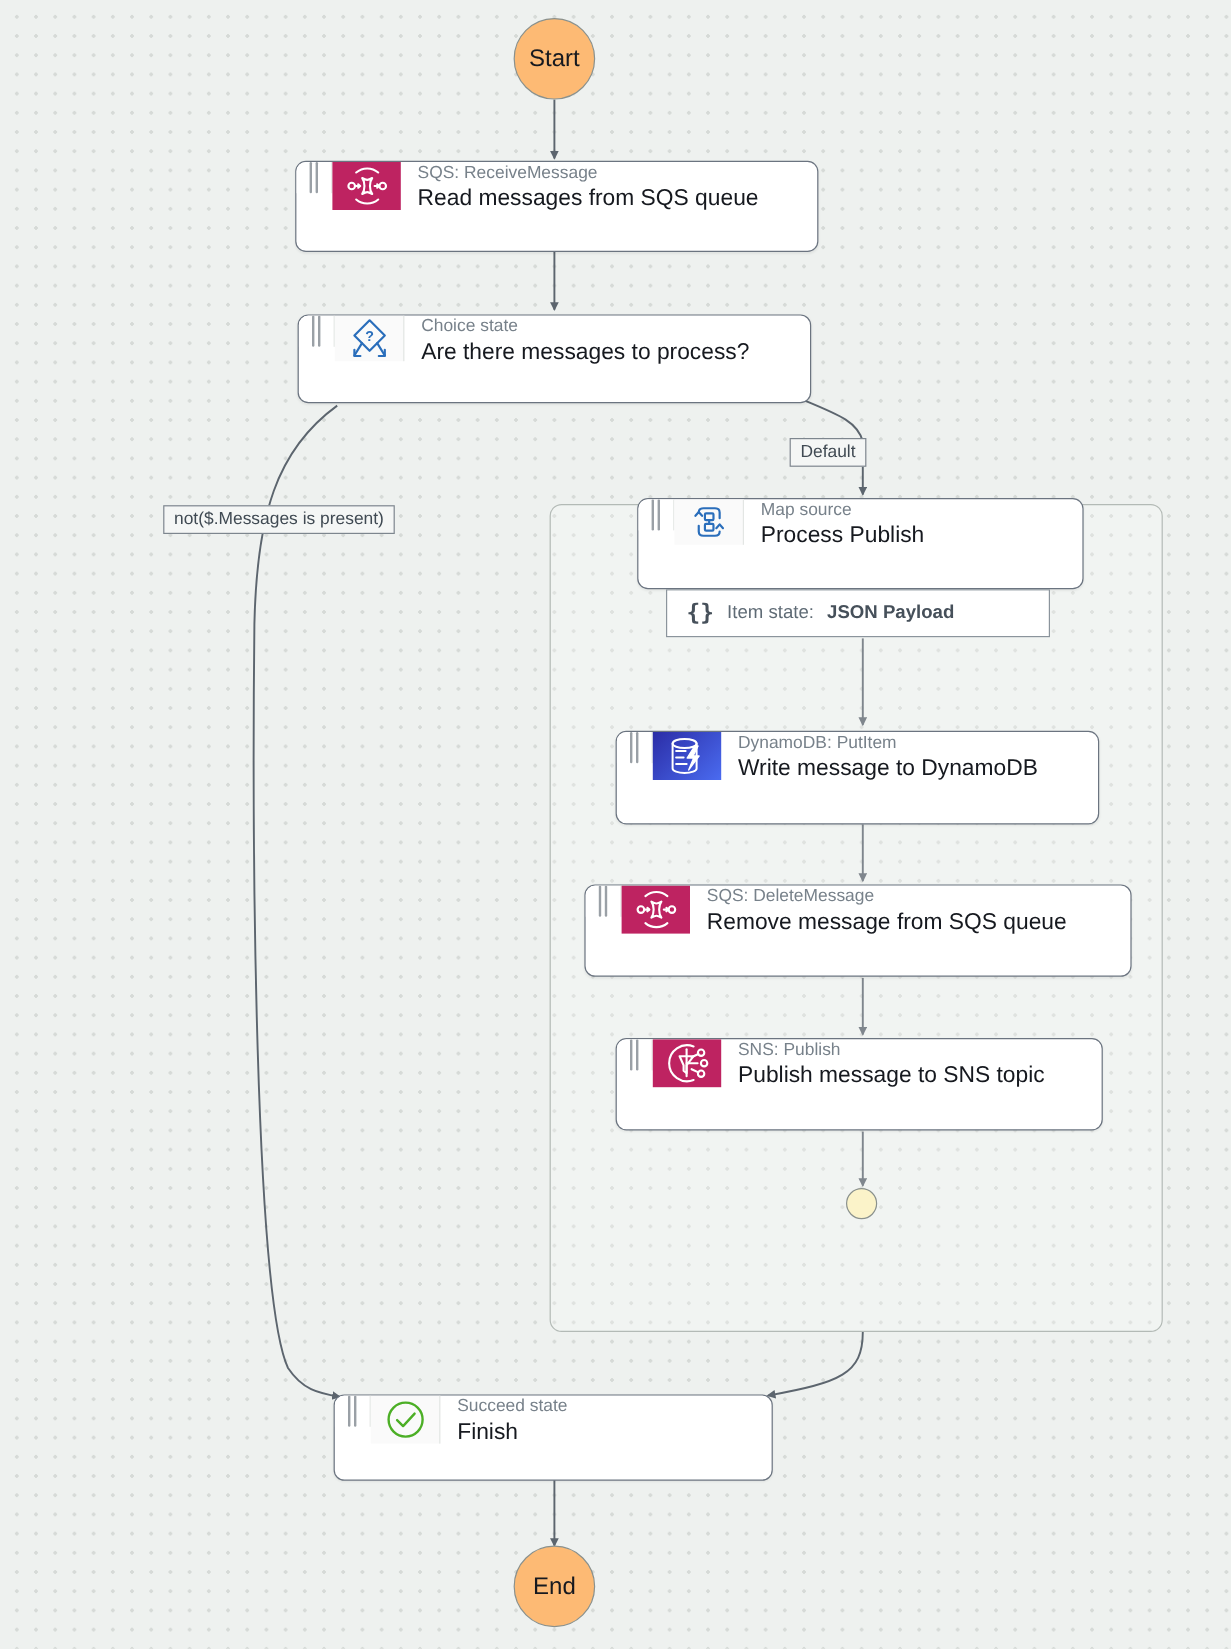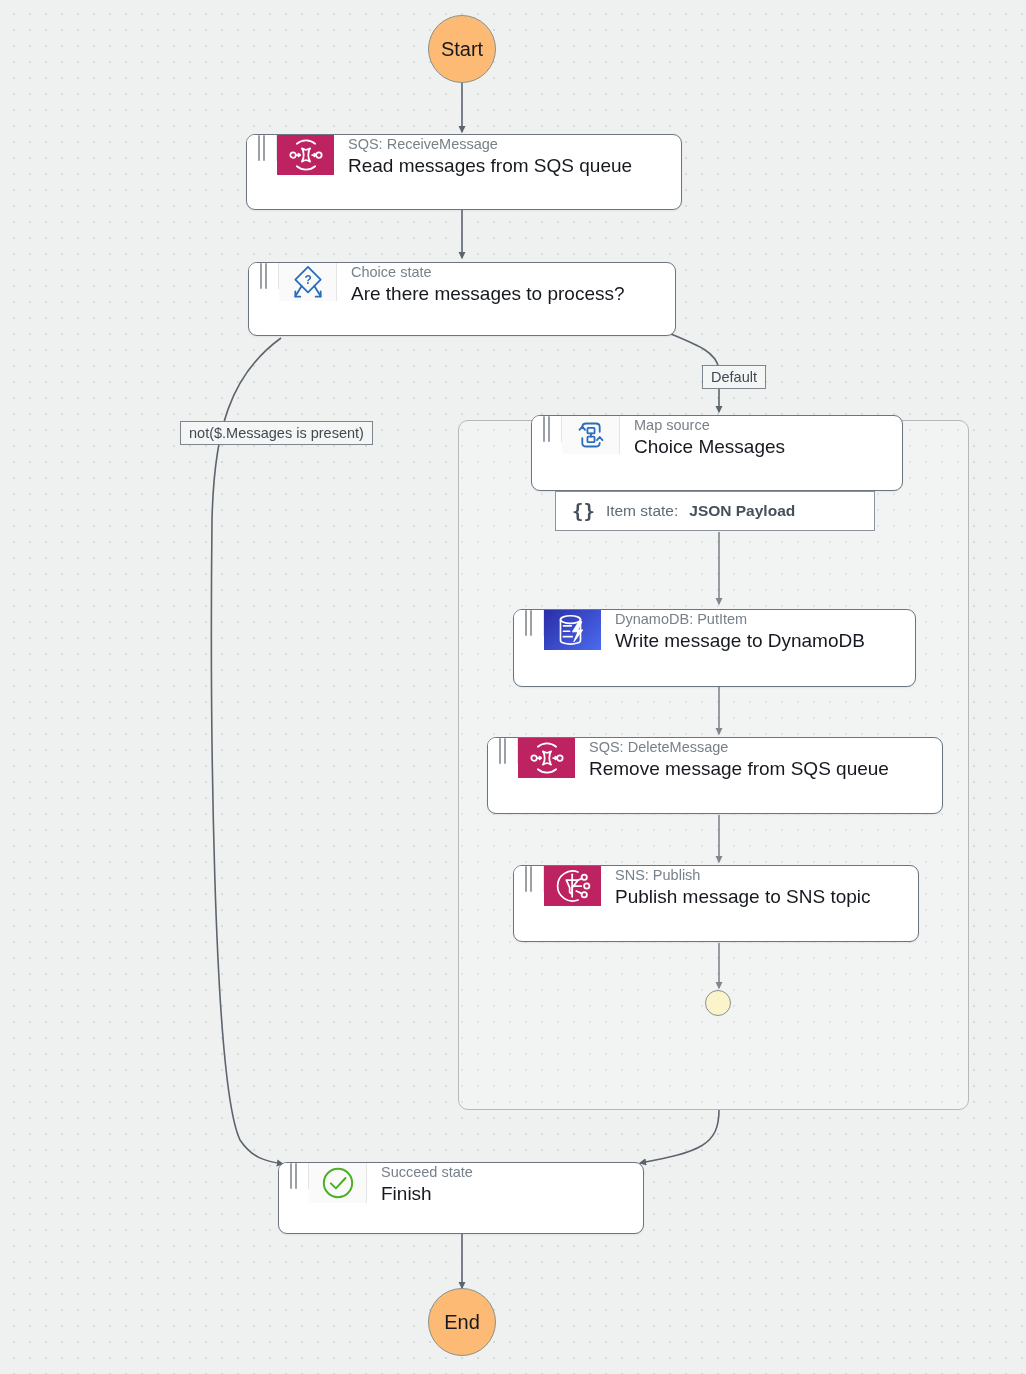--- a/index.html
+++ b/index.html
@@ -87,21 +87,20 @@
 
   
   .edgelabel{
     position:absolute;
     background:#f4f6f5;
     border:1px solid #7d868e;
     font-size:14.5px;color:#404a53;
     padding:3px 8px;
     white-space:nowrap;
     box-sizing:border-box;
-    margin-left:44px;
   }
 
   
   .ico{display:block;}
 </style>
 </head>
 <body>
 
 <div class="canvas">
 
@@ -206,21 +205,21 @@
         <path d="M35 34 C35 37 33 38.5 30 38.5 L18 38.5 C15 38.5 13 37 13 34 L13 28"></path>
         <path d="M9.5 17.5 L13 13.5 L16.5 17.5"></path>
         <path d="M31.5 30.5 L35 26.5 L38.5 30.5"></path>
         <rect x="19.5" y="15" width="9" height="7" rx="1.2"></rect>
         <rect x="19.5" y="26" width="9" height="7" rx="1.2"></rect>
         <path d="M24 22 L24 26"></path>
       </svg>
     </div>
     <div class="labels">
       <div class="sub">Map source</div>
-      <div class="title">Choice Messages</div>
+      <div class="title">Process Publish</div>
     </div>
   </div>
 
   <div class="subbar" style="left:555px;top:491px;width:320px;height:40px;">
     <span class="brace">{}</span>
     <span>Item state:</span>
     <span class="strong">JSON Payload</span>
   </div>
 
   <div class="node" style="left:487px;top:737px;width:456px;height:77px;">

